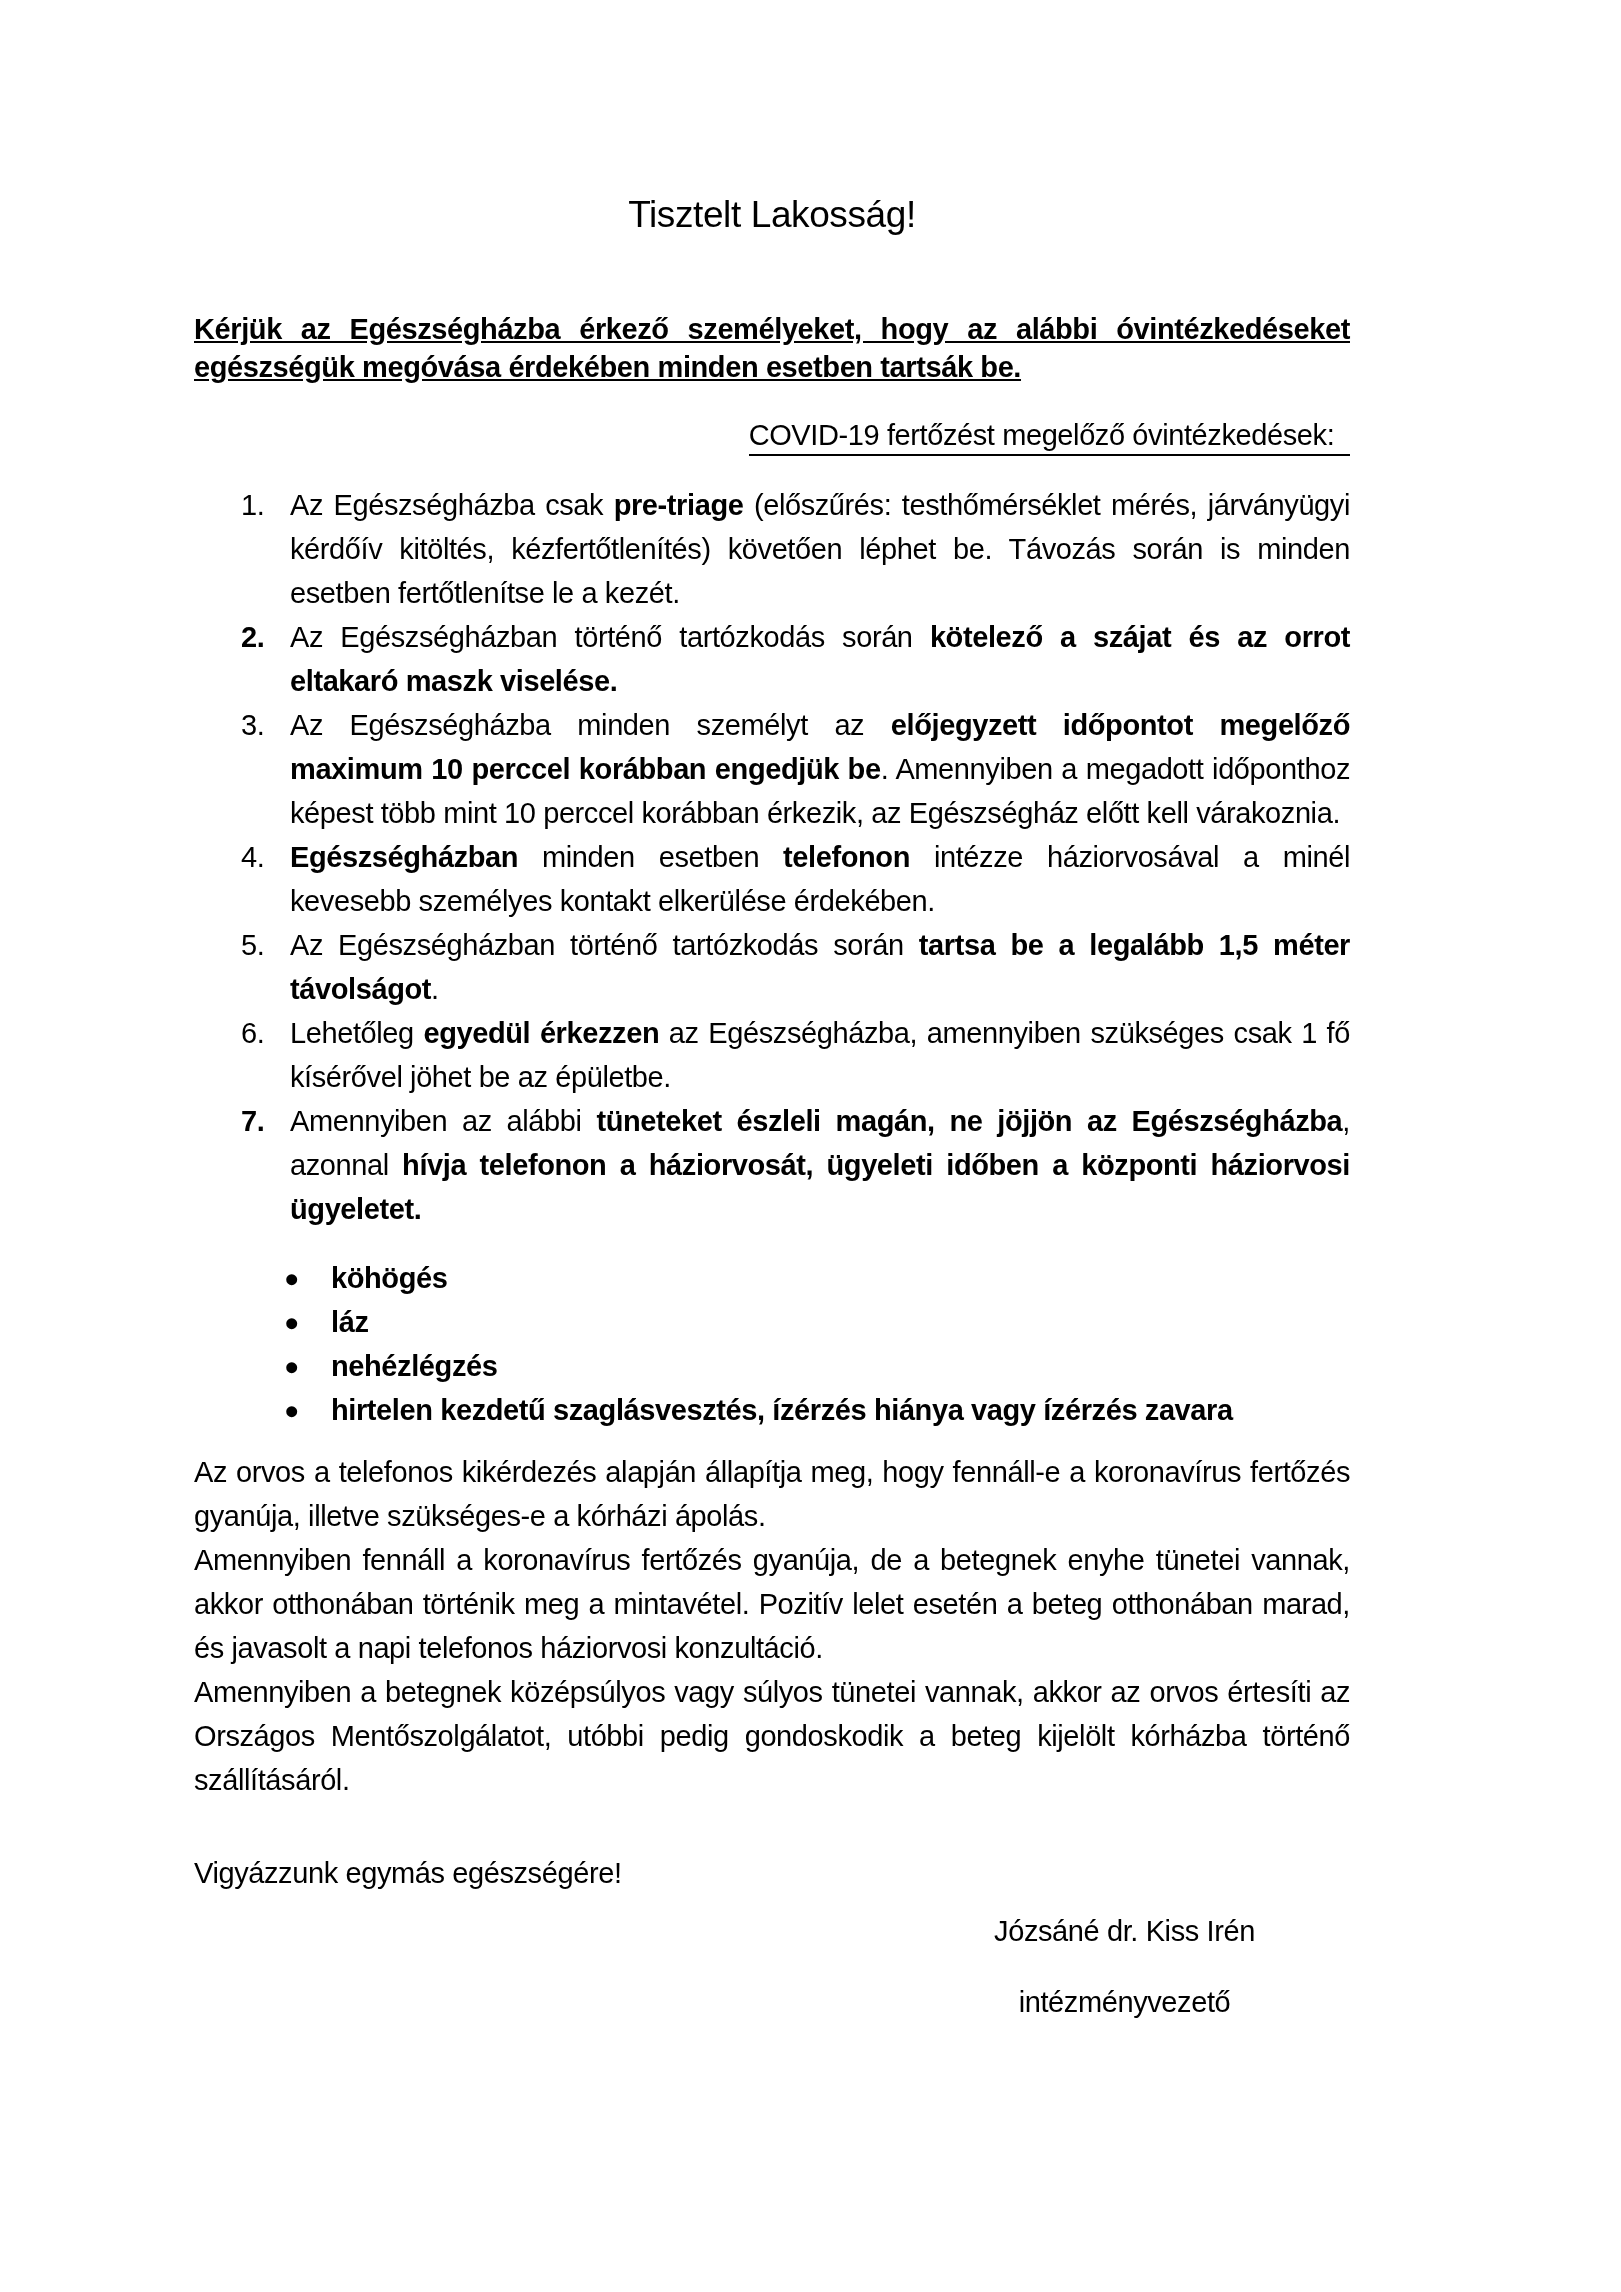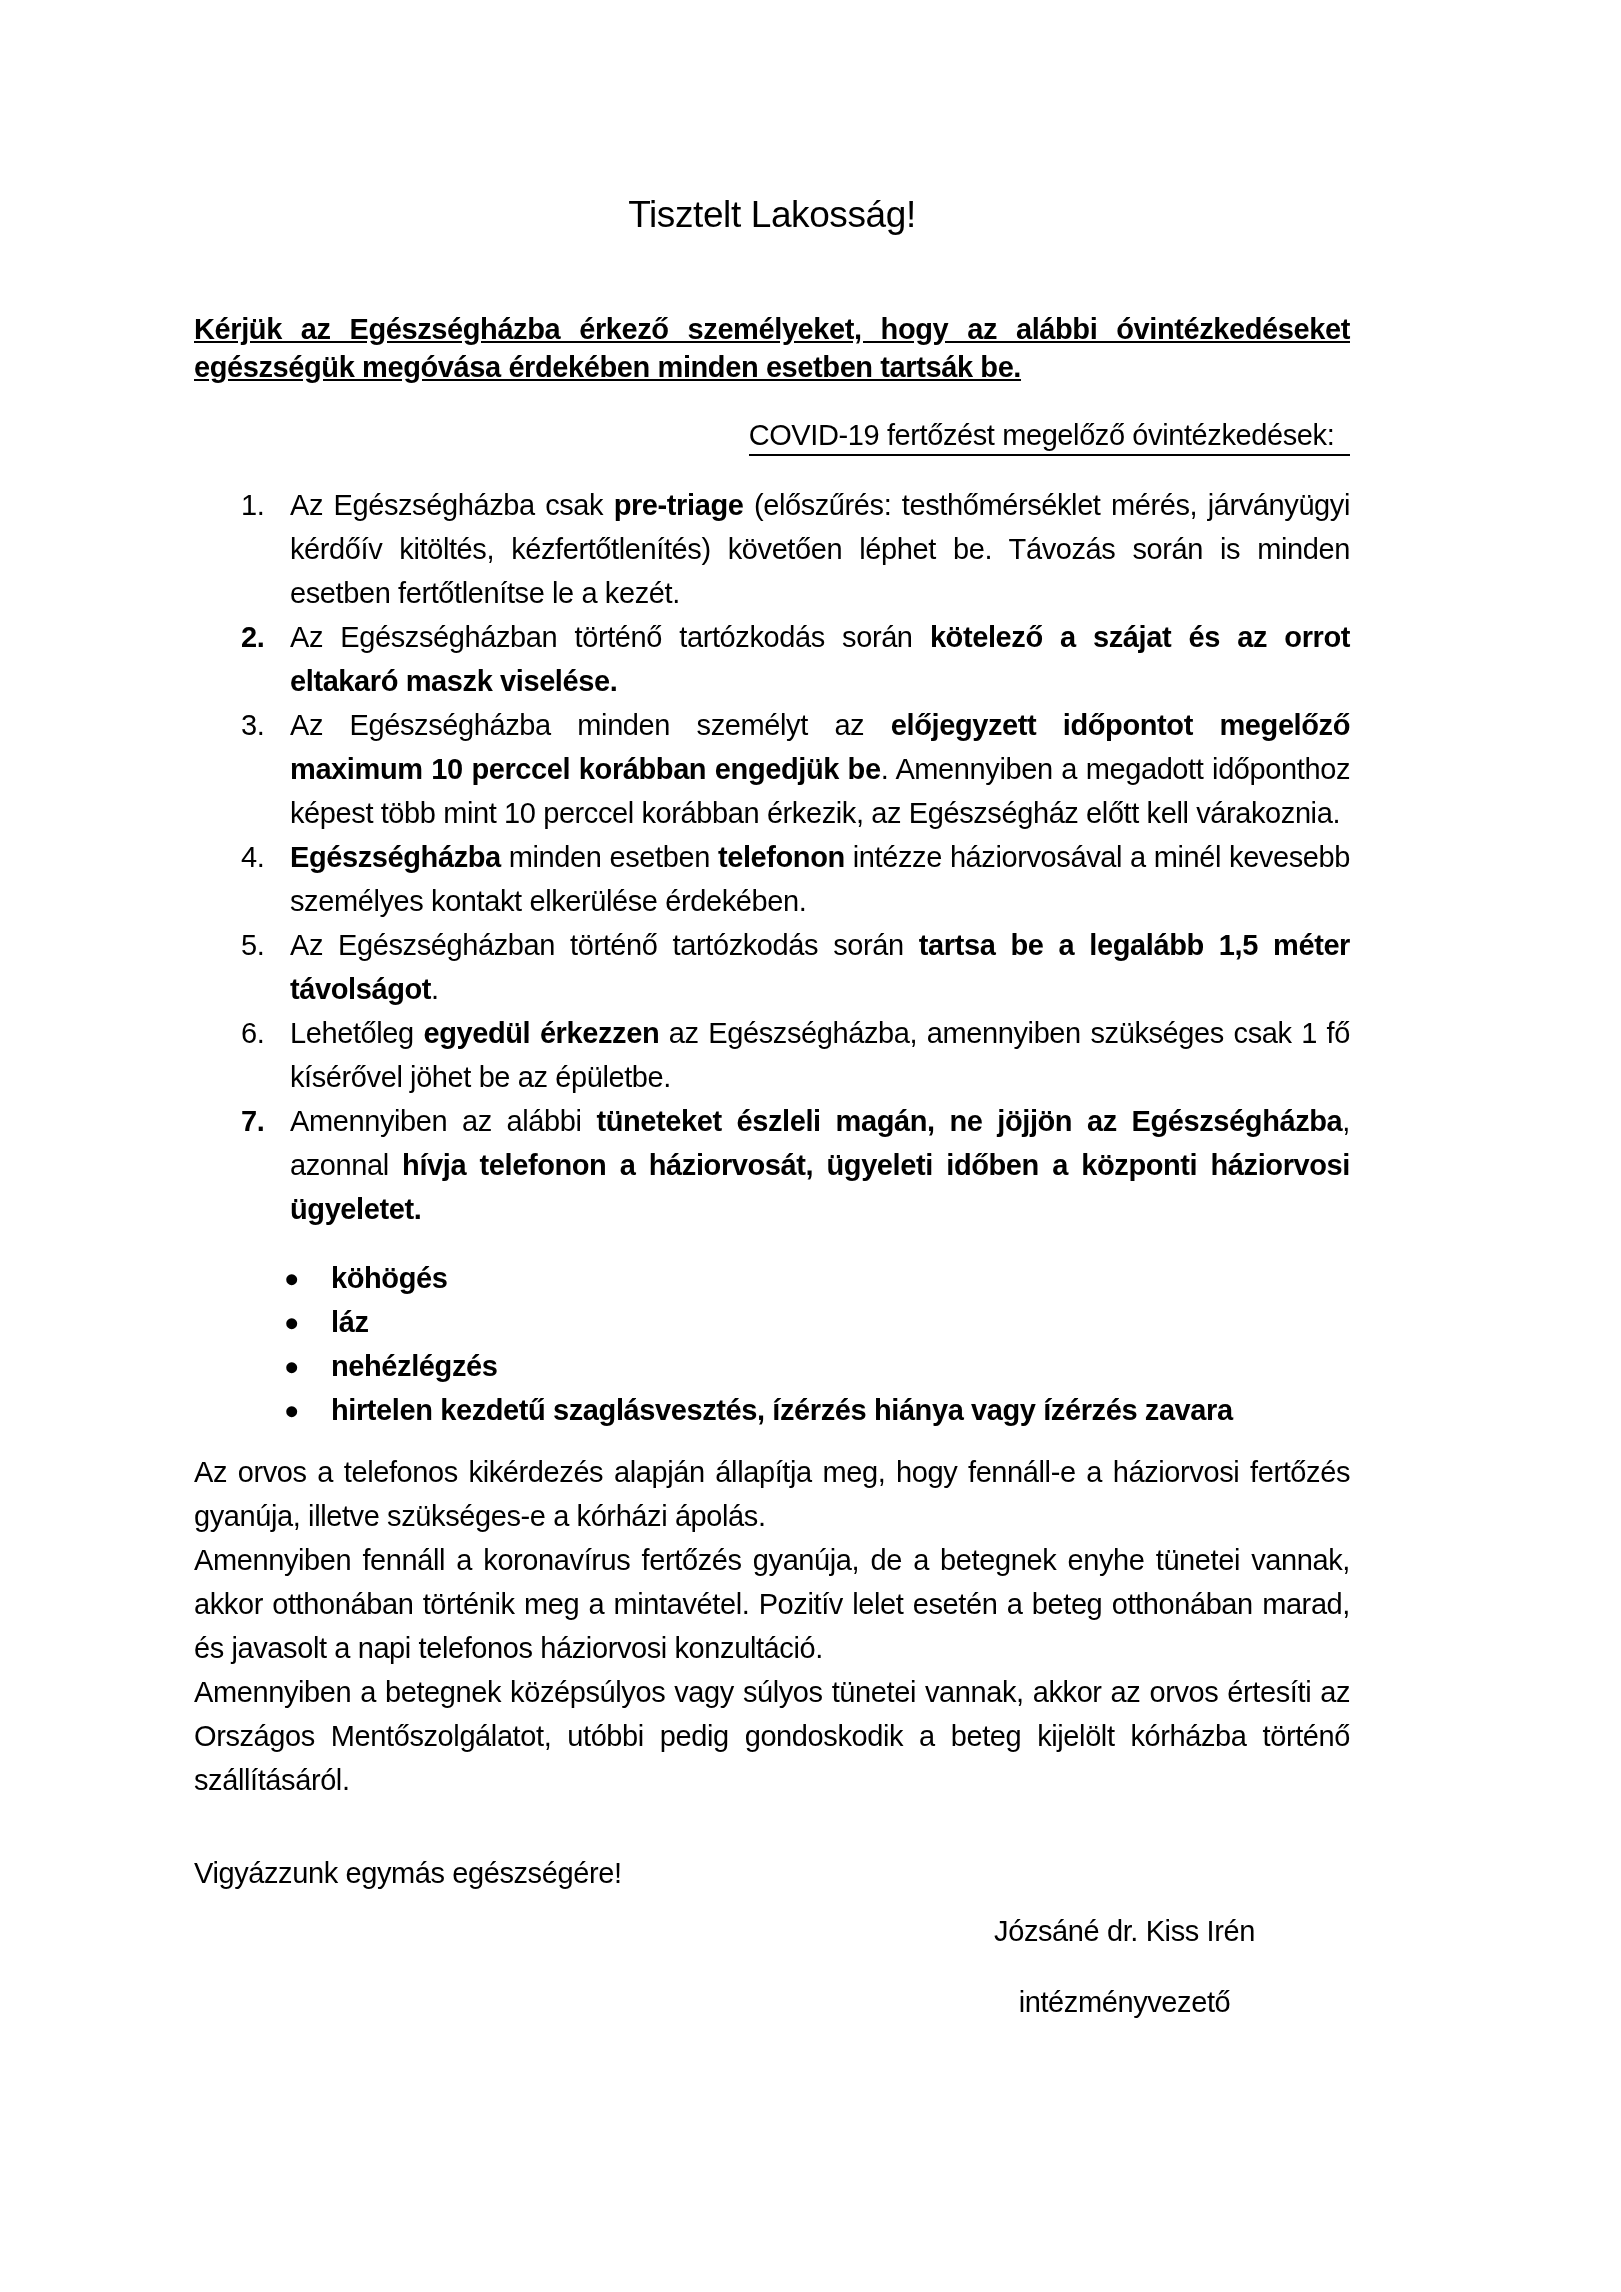--- a/index.html
+++ b/index.html
@@ -125,21 +125,21 @@
       <div class="list-item">
         <span class="num bold">2.</span>
         <span class="content"><span>Az Egészségházban történő tartózkodás során </span><b>kötelező a szájat és az orrot eltakaró maszk viselése.</b></span>
       </div>
       <div class="list-item">
         <span class="num">3.</span>
         <span class="content"><span>Az Egészségházba minden személyt az </span><b>előjegyzett időpontot megelőző maximum 10 perccel korábban engedjük be</b><span>. Amennyiben a megadott időponthoz képest több mint 10 perccel korábban érkezik, az Egészségház előtt kell várakoznia.</span></span>
       </div>
       <div class="list-item">
         <span class="num">4.</span>
-        <span class="content"><b>Egészségházba</b><span> minden esetben </span><b>telefonon</b><span> intézze háziorvosával a minél kevesebb személyes kontakt elkerülése érdekében.</span></span>
+        <span class="content"><b>Egészségházban</b><span> minden esetben </span><b>telefonon</b><span> intézze háziorvosával a minél kevesebb személyes kontakt elkerülése érdekében.</span></span>
       </div>
       <div class="list-item">
         <span class="num">5.</span>
         <span class="content"><span>Az Egészségházban történő tartózkodás során </span><b>tartsa be a legalább 1,5 méter távolságot</b><span>.</span></span>
       </div>
       <div class="list-item">
         <span class="num">6.</span>
         <span class="content"><span>Lehetőleg </span><b>egyedül érkezzen</b><span> az Egészségházba, amennyiben szükséges csak 1 fő kísérővel jöhet be az épületbe.</span></span>
       </div>
       <div class="list-item">
@@ -162,21 +162,21 @@
         <span class="bullet">●</span>
         <span class="symptom-text">nehézlégzés</span>
       </div>
       <div class="symptom-item">
         <span class="bullet">●</span>
         <span class="symptom-text">hirtelen kezdetű szaglásvesztés, ízérzés hiánya vagy ízérzés zavara</span>
       </div>
     </div>
 
   <div class="body-paragraphs">
-    <p class="body-paragraph">Az orvos a telefonos kikérdezés alapján állapítja meg, hogy fennáll-e a háziorvosi fertőzés gyanúja, illetve szükséges-e a kórházi ápolás.</p>
+    <p class="body-paragraph">Az orvos a telefonos kikérdezés alapján állapítja meg, hogy fennáll-e a koronavírus fertőzés gyanúja, illetve szükséges-e a kórházi ápolás.</p>
     <p class="body-paragraph">Amennyiben fennáll a koronavírus fertőzés gyanúja, de a betegnek enyhe tünetei vannak, akkor otthonában történik meg a mintavétel. Pozitív lelet esetén a beteg otthonában marad, és javasolt a napi telefonos háziorvosi konzultáció.</p>
     <p class="body-paragraph">Amennyiben a betegnek középsúlyos vagy súlyos tünetei vannak, akkor az orvos értesíti az Országos Mentőszolgálatot, utóbbi pedig gondoskodik a beteg kijelölt kórházba történő szállításáról.</p>
   </div>
 
   <p class="closing">Vigyázzunk egymás egészségére!</p>
 
   <div class="signature">
     <p class="sig-name">Józsáné dr. Kiss Irén</p>
     <p class="sig-role">intézményvezető</p>
   </div>

